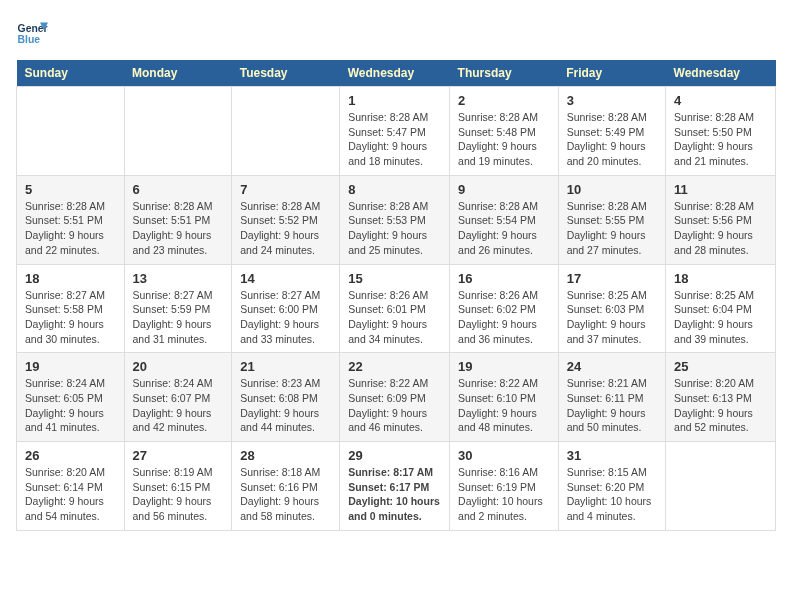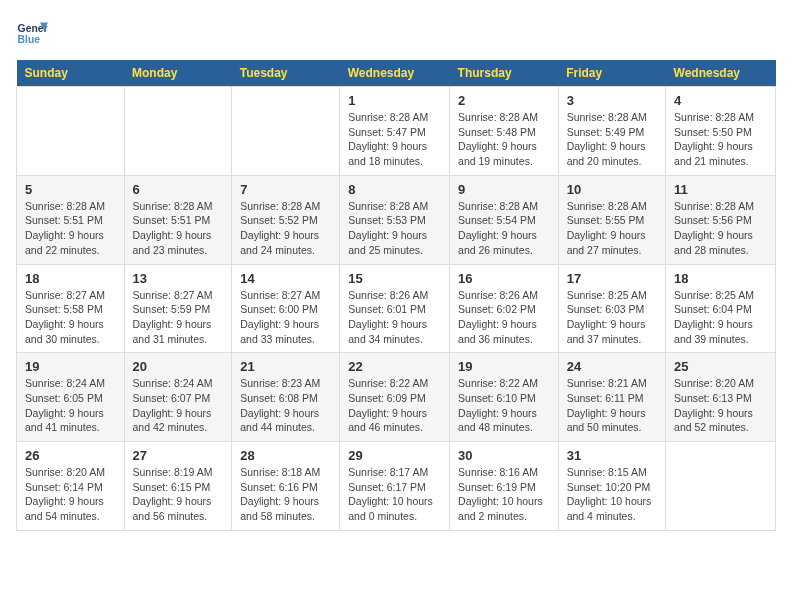--- a/index.html
+++ b/index.html
@@ -46,21 +46,21 @@
       font-size: 14px;
       color: #555;
     }
     table {
       width: 100%;
       border-collapse: collapse;
       font-size: 11px;
     }
     thead tr th {
       background: #2a6099;
-      color: #fde047;
+      color: #fef9c3;
       text-align: left;
       padding: 6px 8px;
       font-size: 12px;
       font-weight: bold;
     }
     tbody tr td {
       vertical-align: top;
       padding: 6px 8px;
       border: 1px solid #ddd;
       width: 113px;
@@ -325,35 +325,35 @@
         </td>
         <td>
           <span class="day-num">28</span>
           <div class="day-info" style="white-space: pre-line;">Sunrise: 8:18 AM
 Sunset: 6:16 PM
 Daylight: 9 hours
 and 58 minutes.</div>
         </td>
         <td>
           <span class="day-num">29</span>
-          <div class="day-info" style="white-space: pre-line;">Sunrise: 8:17 AM
+          <div class="day-info" style="white-space: pre-line; font-weight: bold;">Sunrise: 8:17 AM
 Sunset: 6:17 PM
 Daylight: 10 hours
 and 0 minutes.</div>
         </td>
         <td>
           <span class="day-num">30</span>
           <div class="day-info" style="white-space: pre-line;">Sunrise: 8:16 AM
 Sunset: 6:19 PM
 Daylight: 10 hours
 and 2 minutes.</div>
         </td>
         <td>
           <span class="day-num">31</span>
           <div class="day-info" style="white-space: pre-line;">Sunrise: 8:15 AM
-Sunset: 10:20 PM
+Sunset: 6:20 PM
 Daylight: 10 hours
 and 4 minutes.</div>
         </td>
         <td class="empty"></td>
       </tr>
     </tbody>
 </table>
 
 </body></html>

